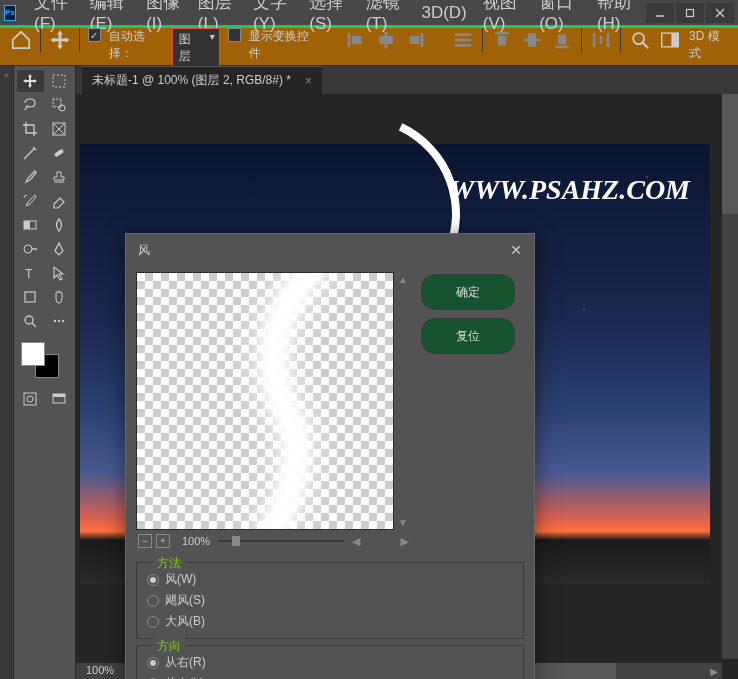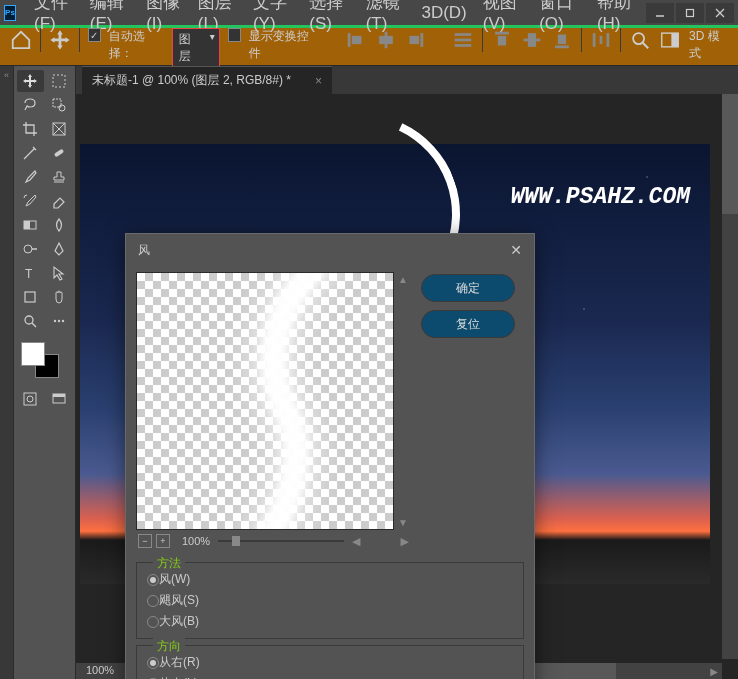--- a/index.html
+++ b/index.html
@@ -25,27 +25,27 @@
 .tool-row{display:flex;gap:2px;margin-bottom:2px}
 .tool{width:27px;height:22px;display:flex;align-items:center;justify-content:center;cursor:pointer;border-radius:2px;position:relative}
 .tool.active{background:#3a3a3a}
 .tool svg{width:16px;height:16px}
 .color-sw{position:relative;height:40px;margin-top:6px}
 .sw-fg{position:absolute;width:24px;height:24px;background:#fff;border:1px solid #888;left:4px;top:2px;z-index:2}
 .sw-bg{position:absolute;width:24px;height:24px;background:#000;border:1px solid #888;left:18px;top:14px}
 .bottom-tools{display:flex;gap:2px;margin-top:8px}
 .doc-area{flex:1;background:#252525;display:flex;flex-direction:column;position:relative}
 .tab-bar{height:28px;background:#383838;display:flex;align-items:flex-end;padding-left:6px}
-.doc-tab{background:#252525;padding:5px 10px;font-size:11px;color:#ccc;display:flex;align-items:center;gap:24px;border-top:1px solid #555}
+.doc-tab{background:#252525;padding:5px 10px;font-size:11px;color:#ccc;display:flex;align-items:center;gap:14px;border-top:1px solid #555}
 .tab-close{font-size:12px;color:#888;cursor:pointer}
 .canvas-wrap{flex:1;position:relative;overflow:hidden}
 .canvas-img{position:absolute;left:4px;top:50px;width:630px;height:440px;background:linear-gradient(to bottom,#0a1530 0%,#1a2850 40%,#2a4070 60%,#4a5a90 75%,#d86050 85%,#ff7040 88%,#1a1a1a 90%,#2a2a2a 100%)}
 .canvas-img::before{content:"";position:absolute;top:0;left:0;right:0;height:75%;background-image:radial-gradient(1px 1px at 20% 30%,#fff,transparent),radial-gradient(1px 1px at 60% 20%,#fff,transparent),radial-gradient(1px 1px at 80% 50%,#fff,transparent),radial-gradient(1px 1px at 40% 60%,#fff,transparent),radial-gradient(1px 1px at 90% 10%,#fff,transparent),radial-gradient(1px 1px at 10% 80%,#fff,transparent),radial-gradient(1px 1px at 70% 70%,#fff,transparent);opacity:0.6}
 .moon-arc{position:absolute;left:180px;top:-30px;width:200px;height:200px;border:8px solid #fff;border-radius:50%;border-color:transparent #fff transparent transparent;transform:rotate(-20deg)}
-.watermark{position:absolute;right:20px;top:40px;font-size:23px;font-weight:bold;font-style:italic;color:#fff;font-family:Liberation Mono, monospace}
+.watermark{position:absolute;right:20px;top:30px;font-size:28px;font-weight:bold;font-style:italic;color:#fff;font-family:Liberation Serif, serif}
 .vscroll{position:absolute;right:0;top:28px;bottom:20px;width:16px;background:#424242}
 .vscroll-thumb{position:absolute;top:0;width:100%;height:120px;background:#585858}
 .hscroll{position:absolute;left:0;right:16px;bottom:0;height:16px;background:#424242;display:flex;align-items:center}
 .zoom-ind{position:absolute;left:10px;bottom:3px;font-size:11px;color:#ccc;z-index:3}
 .hscroll-track{flex:1;position:relative;height:100%;margin-left:440px}
 .hscroll-thumb{position:absolute;left:0;width:100px;height:100%;background:#585858}
 .hscroll-arrow{width:16px;height:16px;display:flex;align-items:center;justify-content:center;font-size:10px;color:#888}
 
 .dialog{position:absolute;left:125px;top:233px;width:410px;background:#535353;border:1px solid #6a6a6a;box-shadow:0 4px 20px rgba(0,0,0,0.5);z-index:100}
 .dlg-title{height:32px;display:flex;align-items:center;padding:0 12px;font-size:13px;color:#ddd}
@@ -57,24 +57,24 @@
 .preview-row{display:flex;align-items:center;margin-top:4px;padding:0 2px}
 .pv-icon{width:14px;height:14px;border:1px solid #888;margin-right:4px;display:flex;align-items:center;justify-content:center;font-size:9px}
 .pv-zoom{margin-left:8px;font-size:11px;color:#ccc}
 .pv-slider{flex:1;height:14px;position:relative;margin:0 8px}
 .pv-track{position:absolute;top:6px;left:0;right:0;height:2px;background:#3a3a3a}
 .pv-thumb{position:absolute;top:2px;left:14px;width:8px;height:10px;background:#888}
 .pv-arrow{font-size:11px;color:#888;cursor:pointer}
 .vslider{width:14px;height:258px;position:relative;display:flex;flex-direction:column;align-items:center;justify-content:space-between;padding:2px 0}
 .vs-arrow{font-size:10px;color:#888}
 .btn-col{flex:0 0 94px;display:flex;flex-direction:column;gap:8px;padding-top:2px}
-.dlg-btn{height:28px;background:#0c4a6e;border:1px solid #3a3a3a;border-radius:14px;display:flex;align-items:center;justify-content:center;font-size:12px;color:#ddd;cursor:pointer}
+.dlg-btn{height:36px;background:#14532d;border:1px solid #3a3a3a;border-radius:14px;display:flex;align-items:center;justify-content:center;font-size:12px;color:#ddd;cursor:pointer}
 .opt-group{margin:4px 10px 6px 10px;border:1px solid #3a3a3a;padding:6px 10px;position:relative}
 .opt-group-title{position:absolute;top:-8px;left:16px;background:#535353;padding:0 4px;font-size:12px;color:#84cc16}
-.radio-row{display:flex;align-items:center;padding:2px 0;cursor:pointer}
+.radio-row{display:flex;align-items:center;gap:6px;padding:2px 0;cursor:pointer}
 .radio{width:12px;height:12px;border:1px solid #888;border-radius:50%;display:flex;align-items:center;justify-content:center}
 .radio.checked::after{content:"";width:6px;height:6px;background:#ccc;border-radius:50%}
 .preview-flex{display:flex;gap:2px}
 </style>
 </head>
 <body>
 
 <div class="titlebar">
   <div class="ps-logo">Ps</div>
   <div class="menu-item">文件(F)</div>

